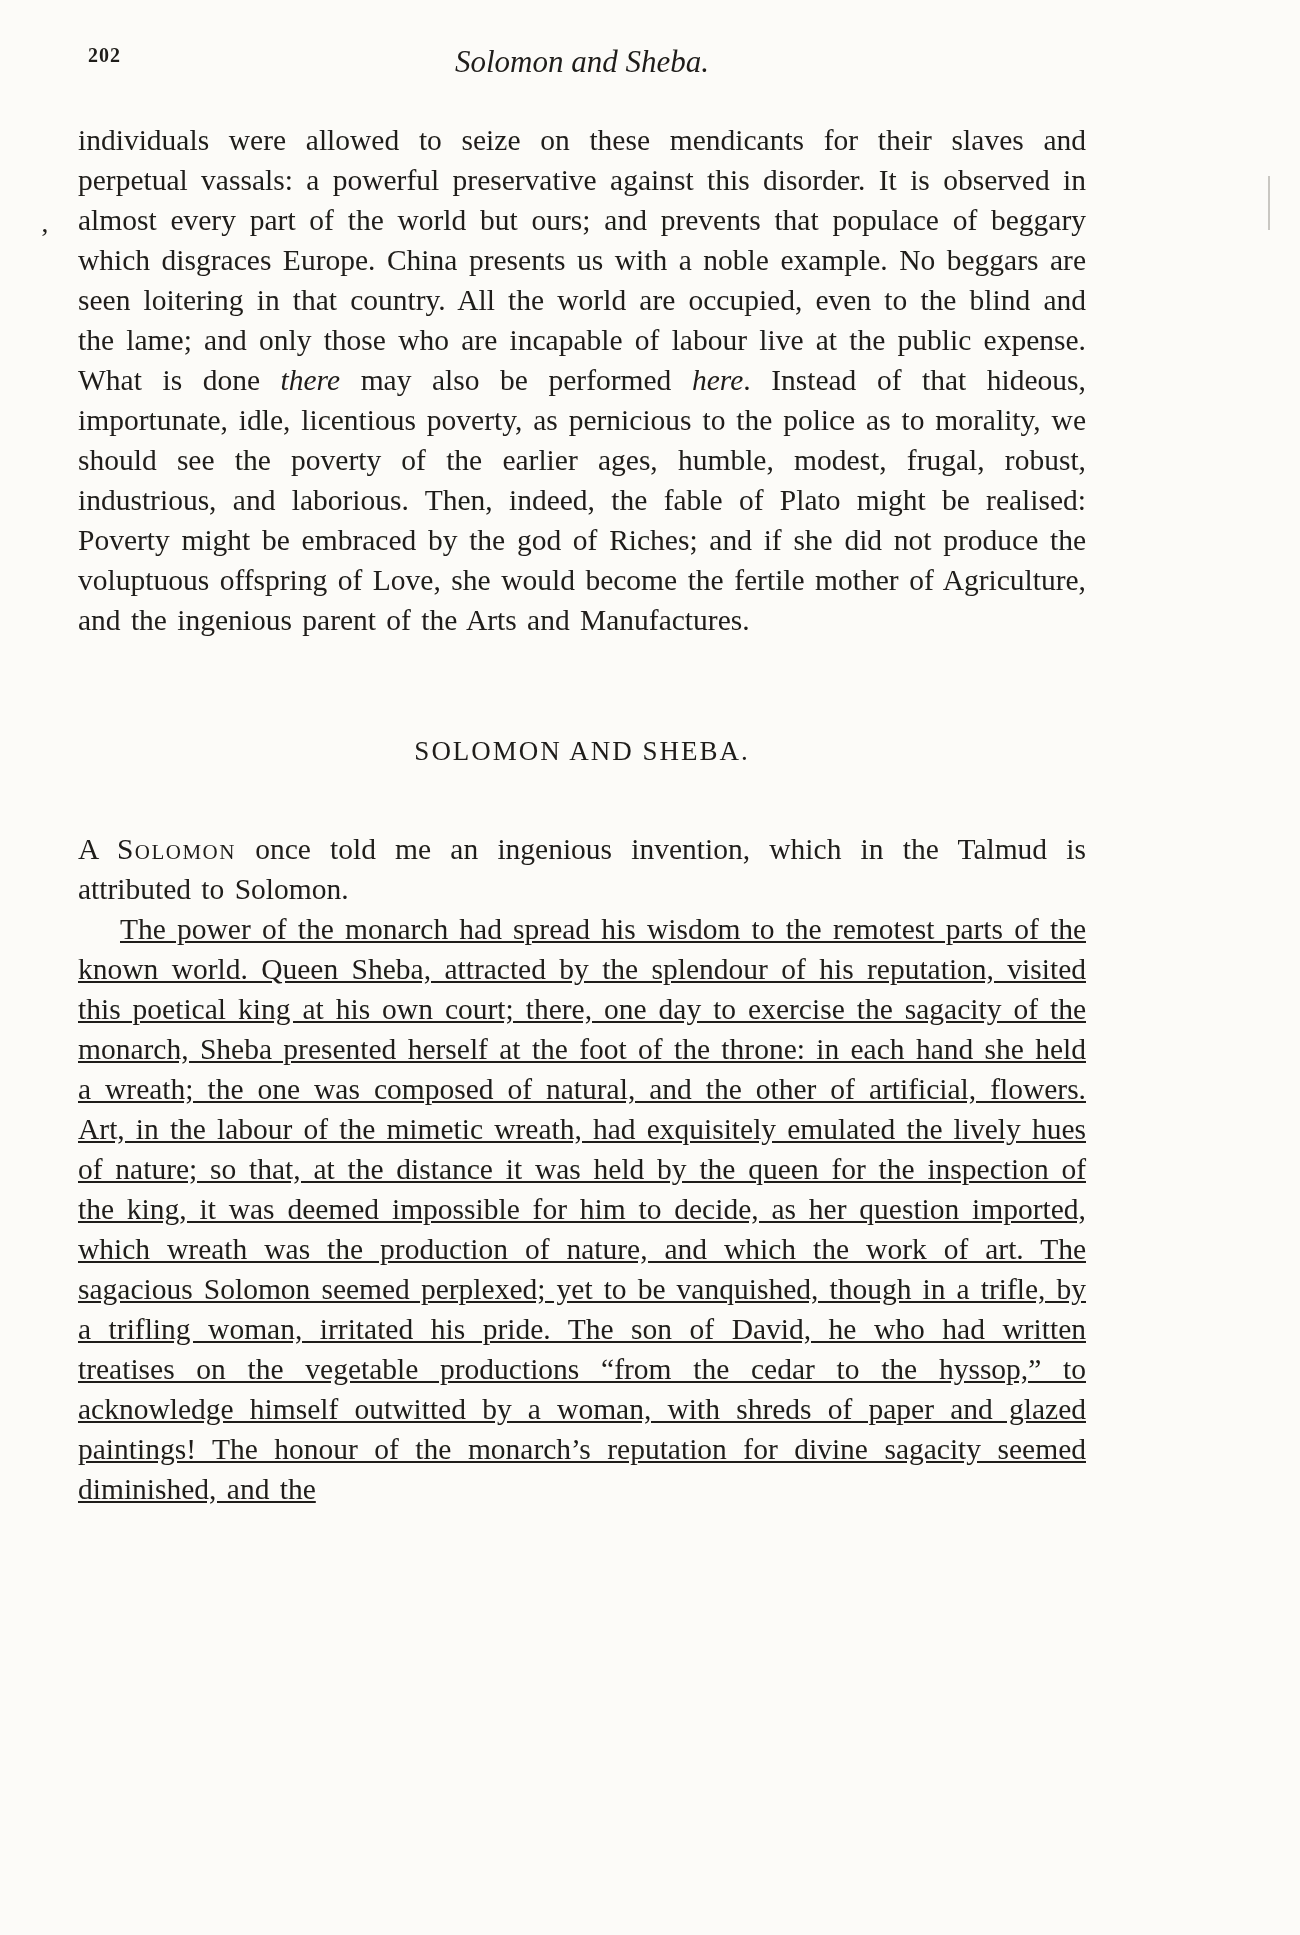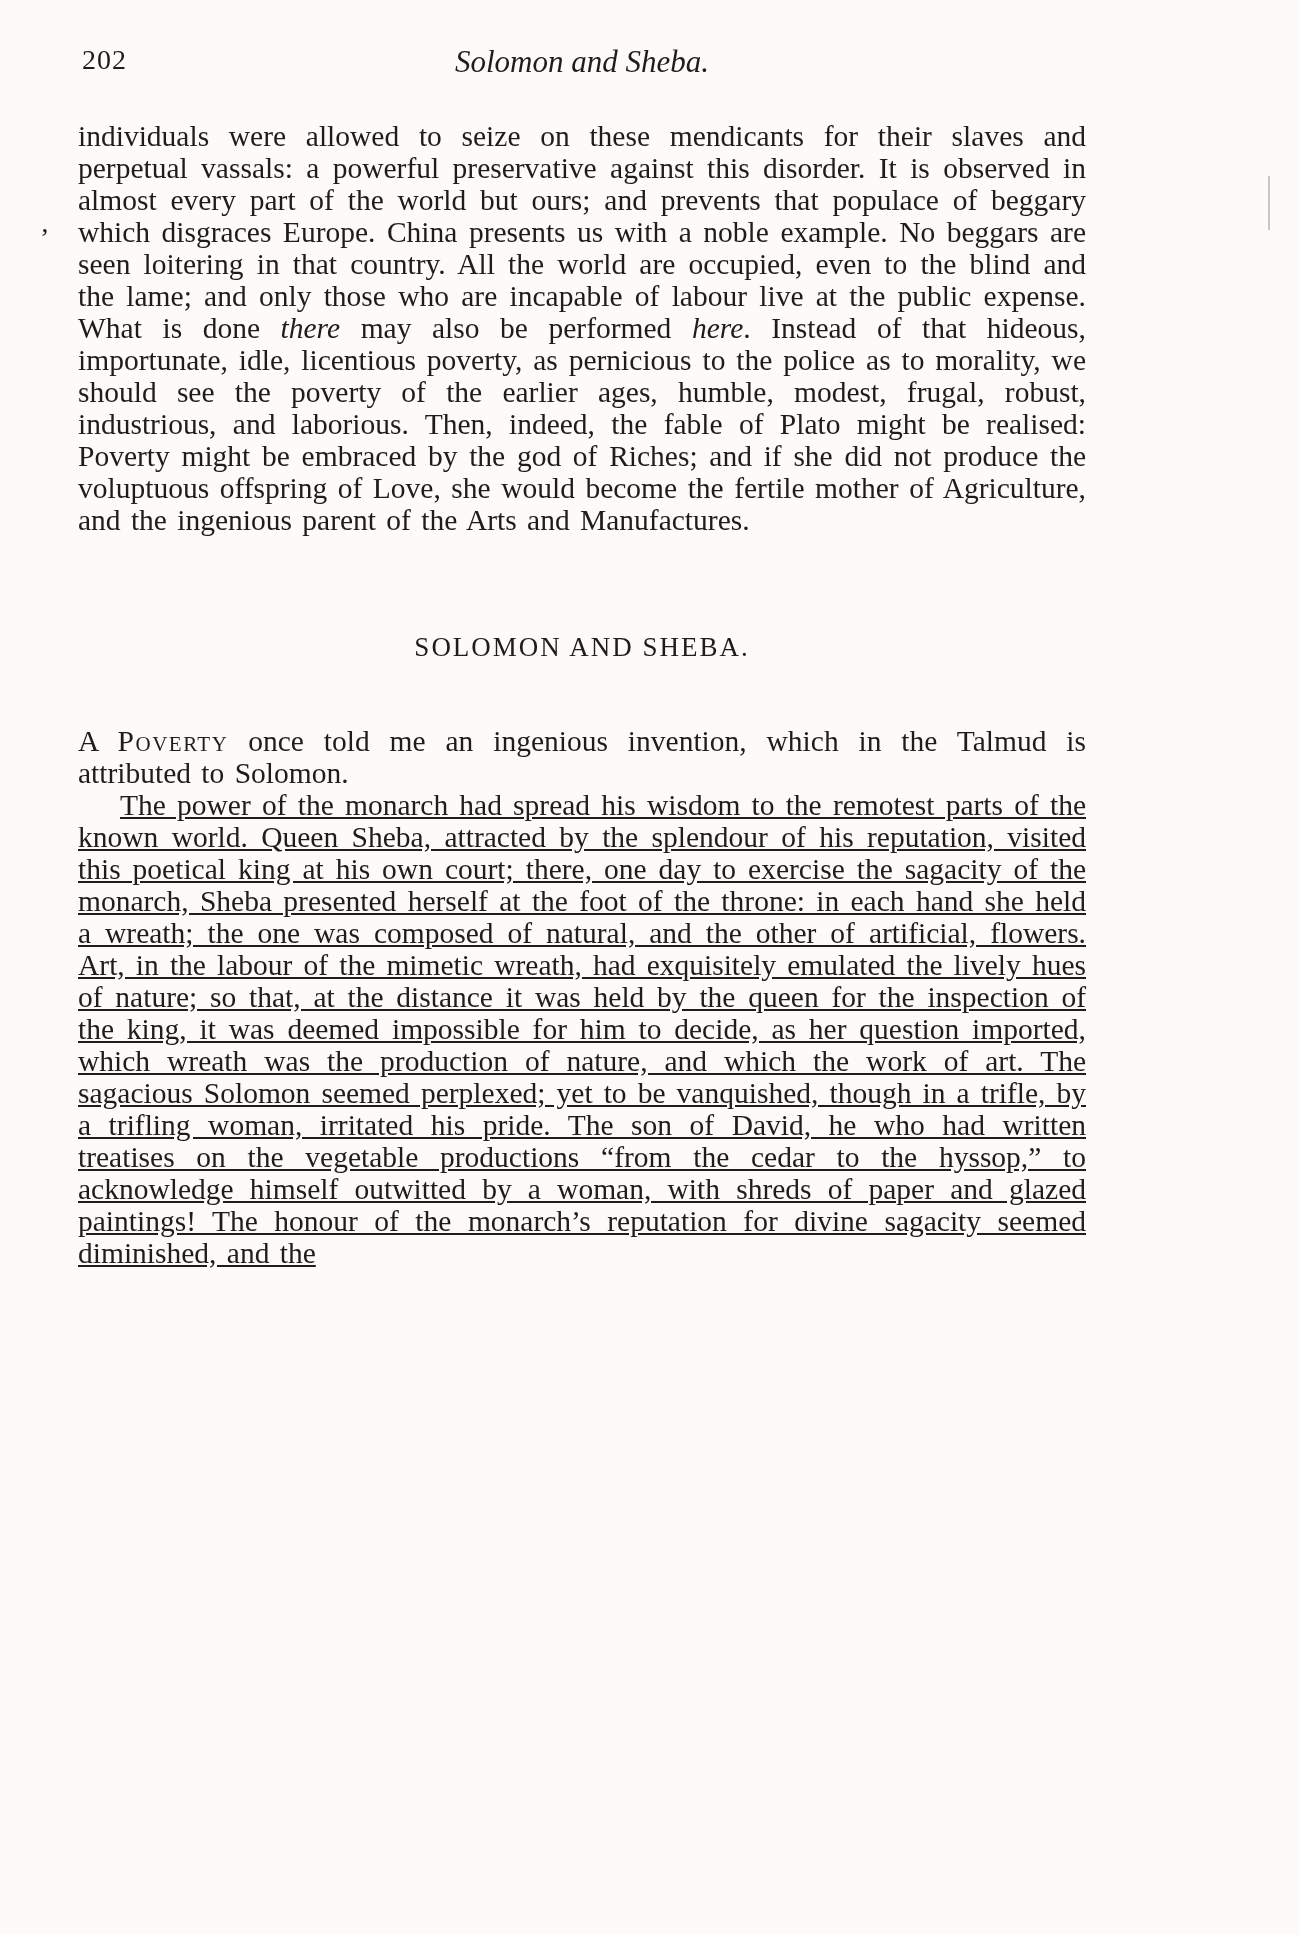--- a/index.html
+++ b/index.html
@@ -19,35 +19,35 @@
     top: 44px;
     width: 1008px;
   }
   .header {
     position: relative;
     height: 46px;
     margin-bottom: 30px;
   }
   .pagenum {
     position: absolute;
-    left: 4px;
+    left: 10px;
     top: 0;
-    font-size: 28px;
-    font-weight: normal;
+    font-size: 20px;
+    font-weight: bold;
     letter-spacing: 1px;
   }
   .running {
     display: block;
     text-align: center;
     font-style: italic;
     font-size: 31px;
   }
   .para {
     font-size: 29.5px;
-    line-height: 32px;
+    line-height: 40px;
     text-align: justify;
     word-spacing: 0.10em;
   }
   .it { font-style: italic; }
   .smallcaps {
     font-variant: small-caps;
     letter-spacing: 1.5px;
   }
   .heading {
     text-align: center;
@@ -86,18 +86,18 @@
 
     <div class="header">
       <span class="pagenum">202</span>
       <span class="running">Solomon and Sheba.</span>
     </div>
 
     <p class="para p1"><span>individuals were allowed to seize on these mendicants for their slaves and perpetual vassals: a powerful preservative against this disorder.  It is observed in almost every part of the world but ours; and prevents that populace of beggary which disgraces Europe.  China presents us with a noble example.  No beggars are seen loitering in that country.  All the world are occupied, even to the blind and the lame; and only those who are incapable of labour live at the public expense.  What is done </span><span class="it">there</span><span> may also be performed </span><span class="it">here</span><span>.  Instead of that hideous, importunate, idle, licentious poverty, as pernicious to the police as to morality, we should see the poverty of the earlier ages, humble, modest, frugal, robust, industrious, and laborious.  Then, indeed, the fable of Plato might be realised: Poverty might be embraced by the god of Riches; and if she did not produce the voluptuous offspring of Love, she would become the fertile mother of Agriculture, and the ingenious parent of the Arts and Manufactures.</span></p>
 
     <h2 class="heading">SOLOMON AND SHEBA.</h2>
 
-    <p class="para p2"><span>A </span><span class="smallcaps">Poverty</span><span> once told me an ingenious invention, which in the Talmud is attributed to Solomon.</span></p>
+    <p class="para p2"><span>A </span><span class="smallcaps">Solomon</span><span> once told me an ingenious invention, which in the Talmud is attributed to Solomon.</span></p>
 
     <p class="para p3">The power of the monarch had spread his wisdom to the remotest parts of the known world.  Queen Sheba, attracted by the splendour of his reputation, visited this poetical king at his own court; there, one day to exercise the sagacity of the monarch, Sheba presented herself at the foot of the throne: in each hand she held a wreath; the one was composed of natural, and the other of artificial, flowers.  Art, in the labour of the mimetic wreath, had exquisitely emulated the lively hues of nature; so that, at the distance it was held by the queen for the inspection of the king, it was deemed impossible for him to decide, as her question imported, which wreath was the production of nature, and which the work of art.  The sagacious Solomon seemed perplexed; yet to be vanquished, though in a trifle, by a trifling woman, irritated his pride.  The son of David, he who had written treatises on the vegetable productions “from the cedar to the hyssop,” to acknowledge himself outwitted by a woman, with shreds of paper and glazed paintings!  The honour of the monarch’s reputation for divine sagacity seemed diminished, and the</p>
 
   </div>
 </div>
 
 </body></html>

